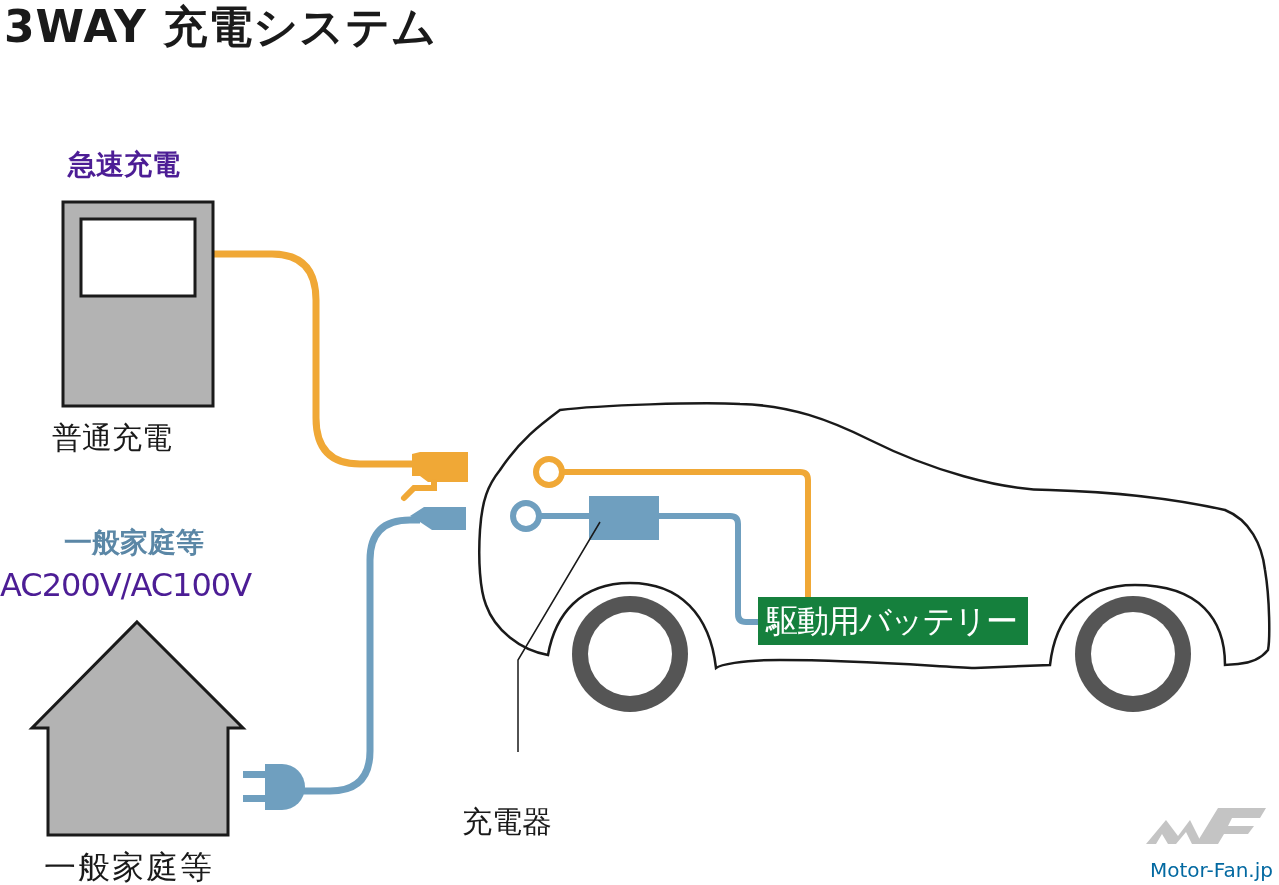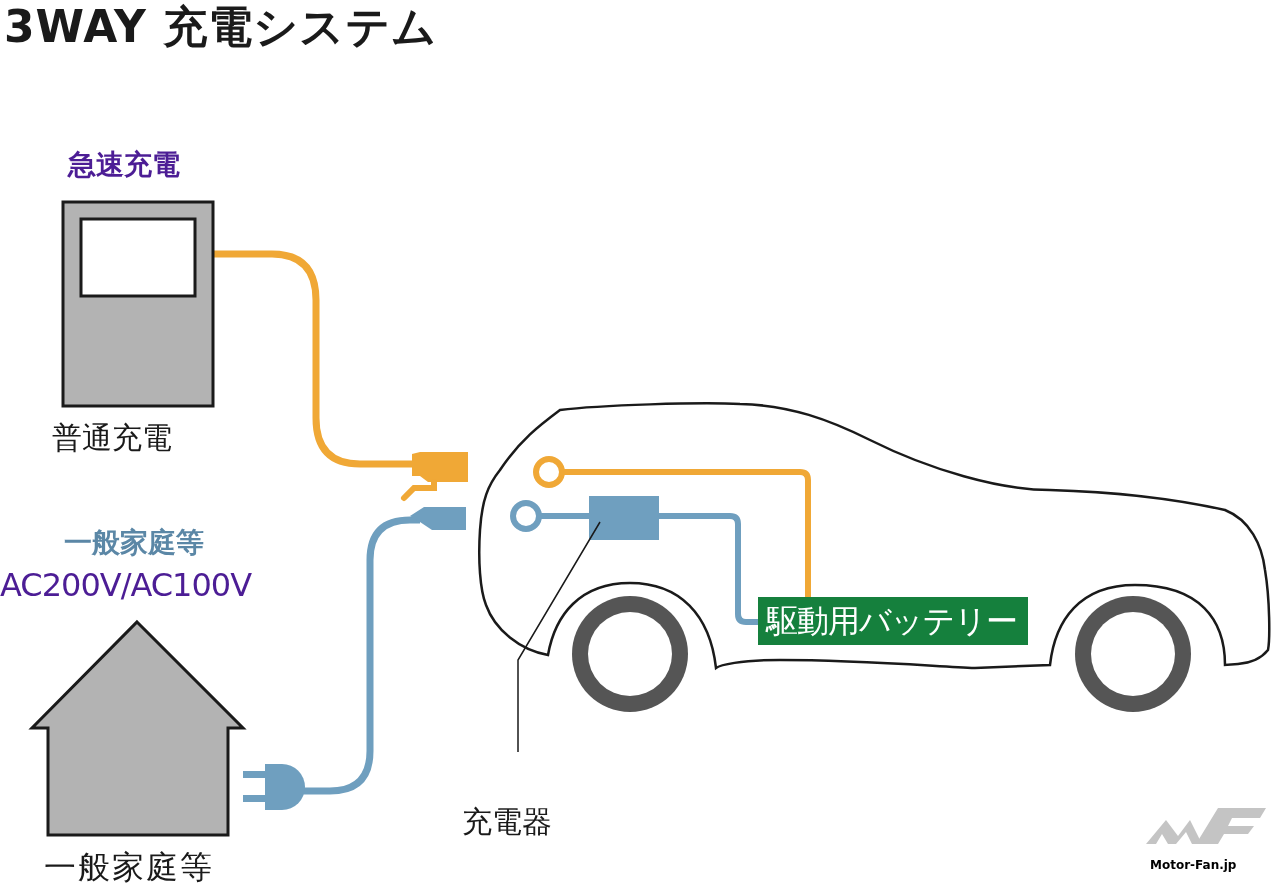--- a/index.html
+++ b/index.html
@@ -9,21 +9,21 @@
   #diagram { position:absolute; left:0; top:0; }
   .title { left:4px; top:-2px; font-size:44px; font-weight:bold; color:#1a1a1a; letter-spacing:1px; white-space:nowrap; }
   .lbl-fast { left:68px; top:146px; font-size:28px; font-weight:bold; color:#4c1d95; white-space:nowrap; }
   .lbl-fast-charger { left:52px; top:418px; font-size:30px; color:#1a1a1a; white-space:nowrap; }
   .lbl-normal { left:64px; top:524px; font-size:28px; font-weight:bold; color:#5b87a6; white-space:nowrap; }
   .lbl-voltage { left:0px; top:566px; font-size:32px; color:#4c1d95; white-space:nowrap; letter-spacing:-1px; }
   .lbl-home { left:44px; top:846px; font-size:32px; color:#1a1a1a; white-space:nowrap; letter-spacing:2px; }
   .lbl-charger { left:462px; top:762px; font-size:30px; color:#1a1a1a; white-space:nowrap;margin-top:40px; }
   .battery { left:758px; top:597px; width:270px; height:48px; background:#15803d;
              color:#ffffff; font-size:32px; line-height:48px; padding-left:8px; box-sizing:border-box; white-space:nowrap; letter-spacing:-1px; }
-  .logo-text { left:1150px; top:858px; font-size:12px; color:#000000; font-weight:bold; white-space:nowrap; }
+  .logo-text { left:1150px; top:858px; font-size:20px; color:#0369a1; font-weight:normal; white-space:nowrap; }
 </style>
 </head>
 <body>
 
 <svg id="diagram" width="1279" height="885" viewBox="0 0 1279 885">
 
   <path d="M214,254 H272 Q316,254 316,300 V418 Q316,464 360,464 H420" fill="none" stroke="#f0a836" stroke-width="7"></path>
 
   <g>
     <path d="M412,454 L420,452 L468,452 L468,482 L428,482 L420,476 L412,476 Z" fill="#f0a836"></path>

